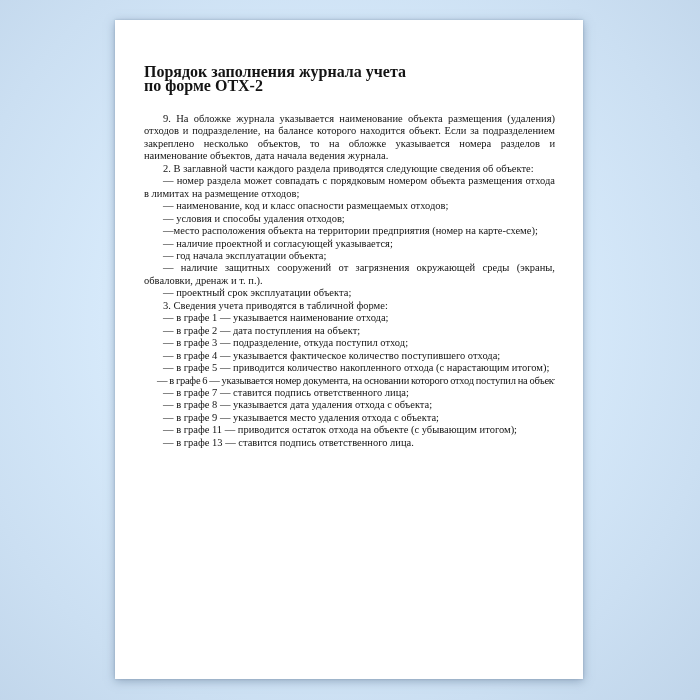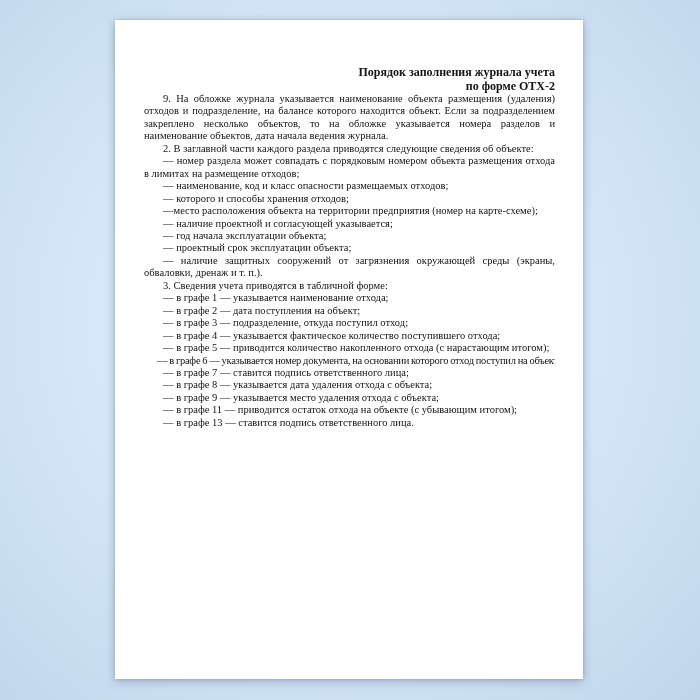--- a/index.html
+++ b/index.html
@@ -18,25 +18,25 @@
     left: 115px;
     top: 20px;
     width: 468px;
     height: 659px;
     background: #ffffff;
     box-shadow: 0 2px 9px rgba(88, 114, 141, 0.50), 0 0 2px rgba(88, 114, 141, 0.35);
     padding: 45px 28px 0 29px;
     color: #141414;
   }
   .doc-title {
-    text-align: right;
+    text-align: left;
     font-weight: bold;
-    font-size: 12px;
+    font-size: 16px;
     line-height: 14px;
-    margin-bottom: 0;
+    margin-bottom: 20px;
   }
   .body-text p {
     font-size: 10.5px;
     line-height: 12.45px;
     text-align: justify;
     text-indent: 19px;
     color: #141414;
   }
   .body-text p.tight {
     text-indent: 13px;
@@ -54,26 +54,26 @@
   <div class="sheet">
     <div class="doc-title">
       <div>Порядок заполнения журнала учета</div>
       <div>по форме ОТХ-2</div>
     </div>
     <div class="body-text">
       <p>9. На обложке журнала указывается наименование объекта размещения (удаления) отходов и подразделение, на балансе которого находится объект. Если за подразделением закреплено несколько объектов, то на обложке указывается номера разделов и наименование объектов, дата начала ведения журнала.</p>
       <p>2. В заглавной части каждого раздела приводятся следующие сведения об объекте:</p>
       <p>— номер раздела может совпадать с порядковым номером объекта размещения отхода в лимитах на размещение отходов;</p>
       <p>— наименование, код и класс опасности размещаемых отходов;</p>
-      <p>— которого и способы хранения отходов;</p>
+      <p>— условия и способы удаления отходов;</p>
       <p>—место расположения объекта на территории предприятия (номер на карте-схеме);</p>
       <p>— наличие проектной и согласующей указывается;</p>
       <p>— год начала эксплуатации объекта;</p>
+      <p>— наличие защитных сооружений от загрязнения окружающей среды (экраны, обваловки, дренаж и т. п.).</p>
       <p>— проектный срок эксплуатации объекта;</p>
-      <p>— наличие защитных сооружений от загрязнения окружающей среды (экраны, обваловки, дренаж и т. п.).</p>
       <p>3. Сведения учета приводятся в табличной форме:</p>
       <p>— в графе 1 — указывается наименование отхода;</p>
       <p>— в графе 2 — дата поступления на объект;</p>
       <p>— в графе 3 — подразделение, откуда поступил отход;</p>
       <p>— в графе 4 — указывается фактическое количество поступившего отхода;</p>
       <p>— в графе 5 — приводится количество накопленного отхода (с нарастающим итогом);</p>
       <p class="tight">— в графе 6 — указывается номер документа, на основании которого отход поступил на объект;</p>
       <p>— в графе 7 — ставится подпись ответственного лица;</p>
       <p>— в графе 8 — указывается дата удаления отхода с объекта;</p>
       <p>— в графе 9 — указывается место удаления отхода с объекта;</p>

